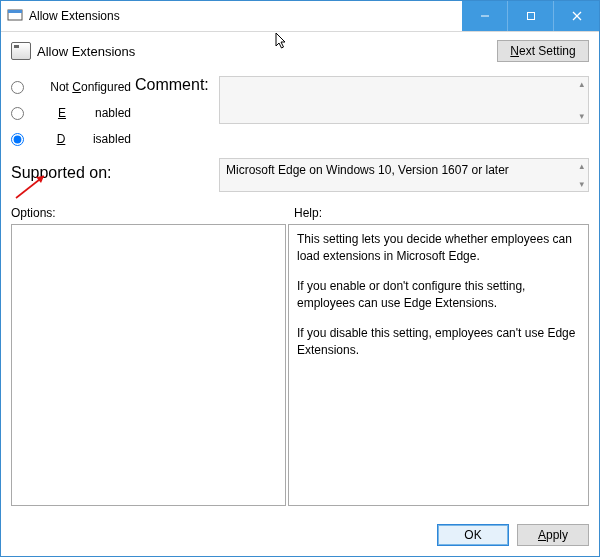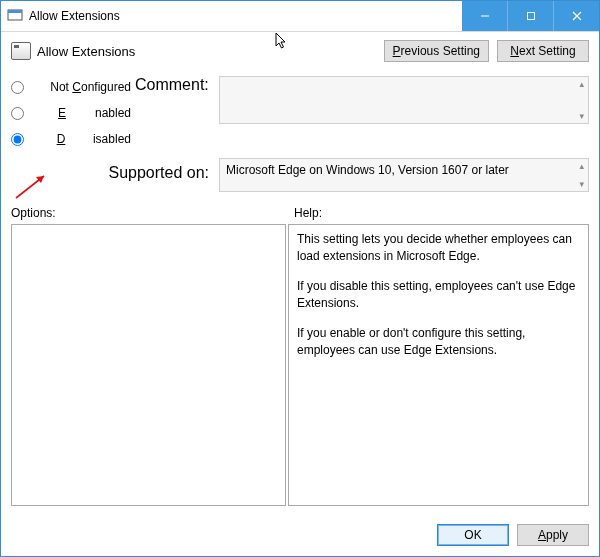--- a/index.html
+++ b/index.html
@@ -135,21 +135,21 @@
 
   .comment-box, .supported-box {
     border: 1px solid #d0d0d0;
     background: #f6f6f6;
     box-sizing: border-box;
     padding: 4px 6px;
     font-size: 12px;
     position: relative;
   }
   .comment-box { height: 48px; grid-column: 3; }
-  .supported-row-label { grid-column: 1 / span 2; padding-top:6px; text-align:right; padding-right:6px;}
+  .supported-row-label { grid-column: 1 / span 2; padding-top:6px; padding-right:6px;}
   .supported-box { height: 34px; grid-column: 3; }
   .scroll-triangle {
     position: absolute;
     right: 4px;
     color: #888;
     font-size: 9px;
     line-height: 8px;
     user-select: none;
   }
   .tri-up { top: 3px; }
@@ -239,21 +239,20 @@
       <svg width="14" height="18">
           <path d="M1 1 L1 14 L4 11 L6.5 16 L8.5 15 L6 10 L10 10 Z" fill="#fff" stroke="#000" stroke-width="1"></path>
         </svg>
     </span>
     <div class="title-row">
       <div class="title-left">
         <span class="app-icon"></span>
         <span class="page-title">Allow Extensions</span>
       </div>
       <div class="nav-buttons">
-        <button class="win-btn"><span class="ul">P</span><span></span><span></span><span id="prevbtn">revious Setting</span></button>
         <button class="win-btn"><span class="ul">N</span><span id="nextbtn">ext Setting</span></button>
       </div>
     </div>
 
     <div class="settings-grid">
       <div class="radio-col">
         <label class="radio-item">
           <input type="radio" name="st" style="">
           <span>Not <span class="ul">C</span>onfigured</span>
         </label>
@@ -298,22 +297,22 @@
 
   <div class="mid-labels">
     <div class="left-l"><span>Options:</span></div>
     <div><span>Help:</span></div>
   </div>
 
   <div class="panes">
     <div class="pane options-pane"></div>
     <div class="pane help-pane">
       <p>This setting lets you decide whether employees can load extensions in Microsoft Edge.</p>
+      <p>If you enable or don't configure this setting, employees can use Edge Extensions.</p>
       <p>If you disable this setting, employees can't use Edge Extensions.</p>
-      <p>If you enable or don't configure this setting, employees can use Edge Extensions.</p>
     </div>
   </div>
 
   <div class="footer">
     <button class="win-btn ok-btn">OK</button>
     <button class="win-btn"><span class="ul">A</span><span id="applybtn">pply</span></button>
   </div>
 
 </div>
 

